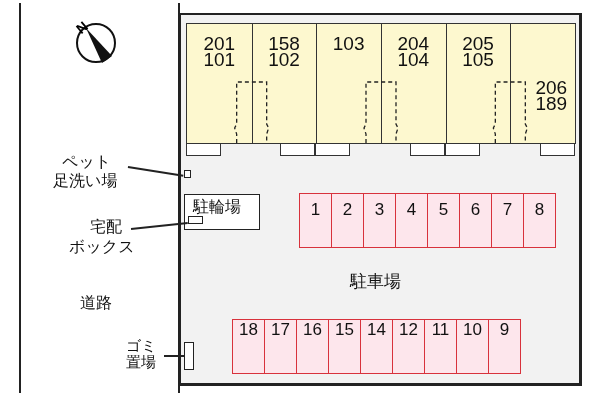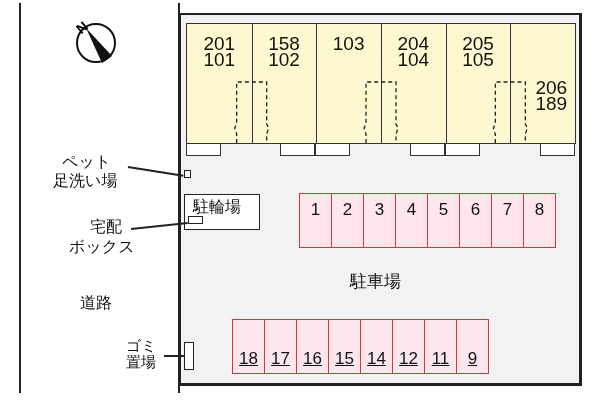--- a/index.html
+++ b/index.html
@@ -13,21 +13,21 @@
   .unit { position:absolute; top:0; height:100%; box-sizing:border-box; }
   .unit-sep { position:absolute; top:0; bottom:0; width:1px; background:#333; }
   .unit-label { position:absolute; top:12px; width:100%; text-align:center;
                 font-family:"Liberation Sans", sans-serif; font-size:19px; line-height:16px; letter-spacing:0px; }
   .balcony { position:absolute; height:13px; width:35px; background:#fff; border:1.5px solid #333; box-sizing:border-box; }
   .lot-row { position:absolute; display:flex; }
   .lot { box-sizing:border-box; background:#fde6ec; border:1px solid #d8323c; margin-left:-1px;
          display:flex; justify-content:center; font-family:"Liberation Sans", sans-serif; font-size:17px; }
   .lot:first-child { margin-left:0; }
   .lot-top { width:33px; height:55px; align-items:flex-start; padding-top:6px; }
-  .lot-bottom { width:33px; height:55px; align-items:flex-end; padding-bottom:4px;text-decoration:underline; }
+  .lot-bottom { width:33px; height:55px; padding-bottom:4px; }
   .jp { font-family:"DejaVu Sans", sans-serif; font-size:16px; line-height:17px; position:absolute; }
   .leader { position:absolute; height:1.5px; background:#222; transform-origin:0 50%; }
   .small-box { position:absolute; background:#fff; border:1.5px solid #222; box-sizing:border-box; }
   svg { position:absolute; overflow:visible; }
 </style>
 </head>
 <body>
 
 <div class="road-line" style="left:19px; top:3px; height:390px;"></div>
 <div class="road-line" style="left:178px; top:3px; height:390px;"></div>
@@ -159,15 +159,18 @@
     <div class="lot lot-bottom">
       <span>14</span>
     </div>
     <div class="lot lot-bottom">
       <span>12</span>
     </div>
     <div class="lot lot-bottom">
       <span>11</span>
     </div>
     <div class="lot lot-bottom">
+      <span>10</span>
+    </div>
+    <div class="lot lot-bottom">
       <span>9</span>
     </div>
   </div>
 
 </body></html>

